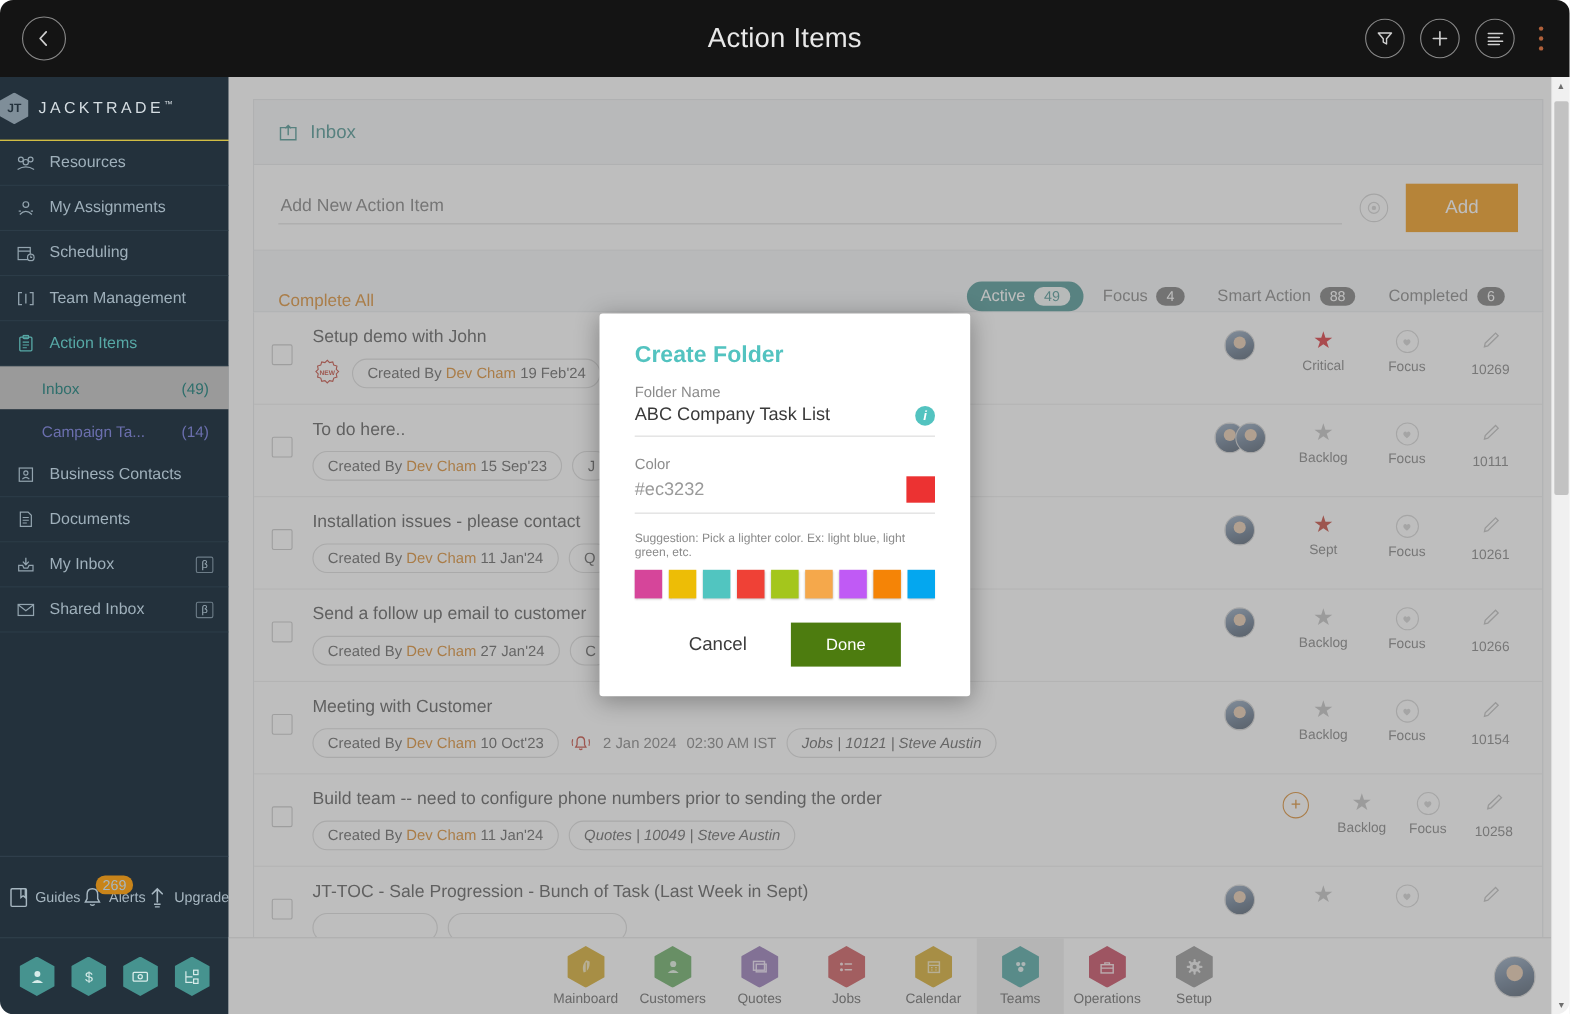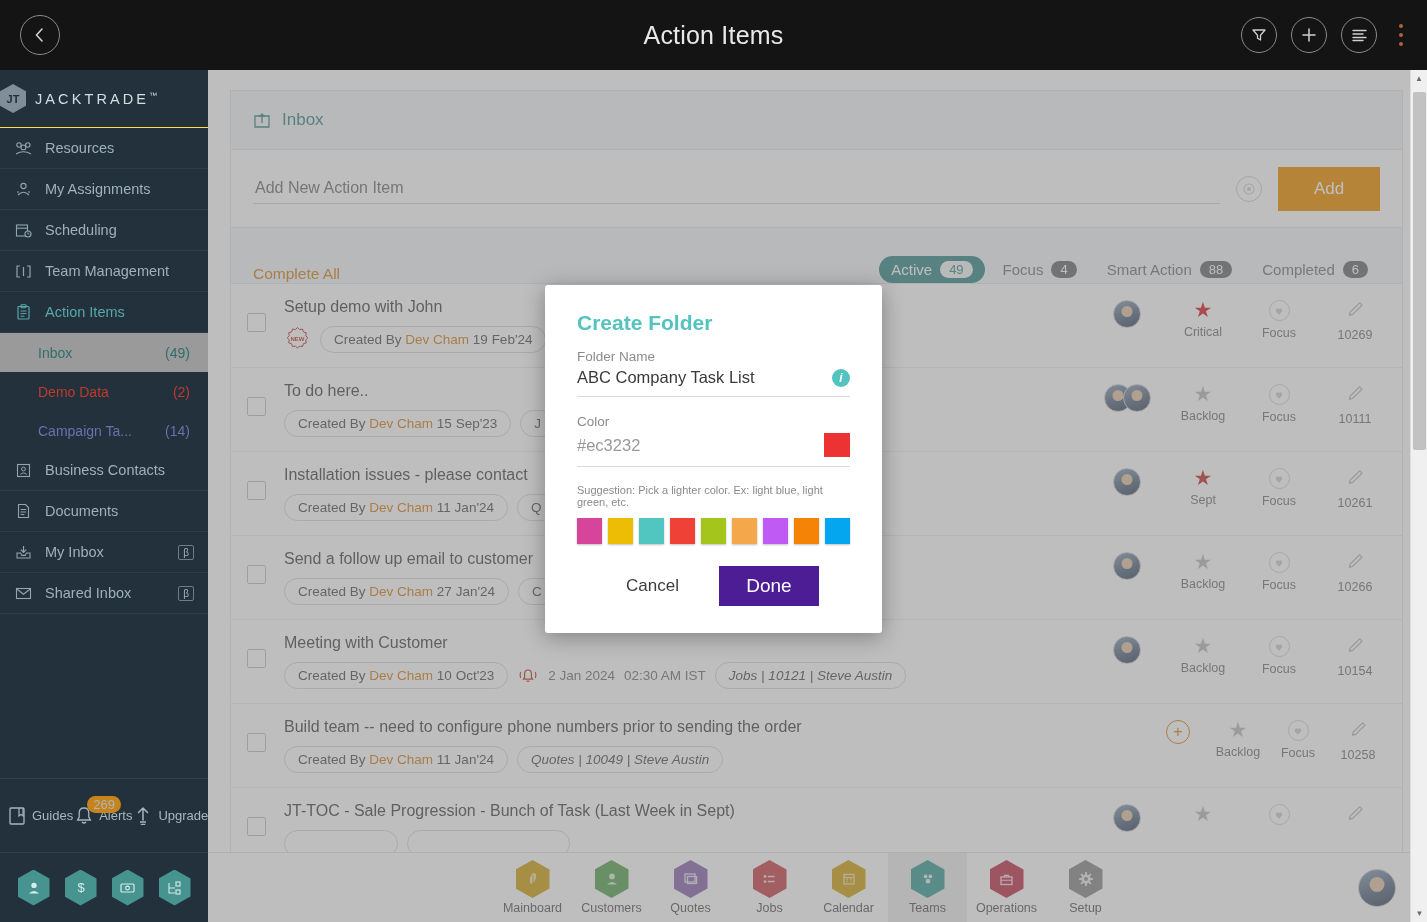--- a/index.html
+++ b/index.html
@@ -2,21 +2,21 @@
 <html><head>
 <meta charset="utf-8">
 <style>
   * { box-sizing: border-box; margin: 0; padding: 0; }
   html, body {
     width: 1427px; height: 922px;
     font-family: "Liberation Sans", sans-serif;
     overflow: hidden;
     background: #ffffff;
   }
-  #app { position: relative; width: 1427px; height: 922px; overflow: hidden; }
+  #app { position: relative; width: 1427px; height: 922px; overflow: hidden; border-radius: 12px; }
 
   
   .topbar {
     position: absolute; top: 0; left: 0; width: 1427px; height: 70px;
     background: #141414; color: #d8d8d8;
     display: flex; align-items: center;
   }
   .back-btn {
     width: 40px; height: 40px; border-radius: 50%;
     border: 1.5px solid #8a8a8a; margin-left: 20px;
@@ -276,21 +276,21 @@
   .color-chip { width: 26px; height: 24px; background: #ec3232; cursor: pointer; }
   .suggest { font-size: 11px; color: #8a8a8a; margin-bottom: 10px; }
   .swatches { display: flex; gap: 6px; margin-bottom: 22px; }
   .sw { width: 26px; height: 26px; box-shadow: 0 1px 2px rgba(0,0,0,.25); cursor: pointer; }
   .modal-actions { display: flex; align-items: center; justify-content: center; gap: 22px; }
   .btn-cancel {
     background: none; border: none; font-size: 17px; color: #3d3d3d; cursor: pointer;
     padding: 10px 18px; font-family: "Liberation Sans", sans-serif;
   }
   .btn-done {
-    background: #4c1d95; border: none; color: #fff; font-size: 19px;
+    background: #4d7c0f; border: none; color: #fff; font-size: 15px;
     width: 100px; height: 40px; cursor: pointer; font-family: "Liberation Sans", sans-serif;
   }
 </style>
 </head>
 <body>
 
 <div id="app">
 
   <div class="topbar">
     <div class="back-btn">
@@ -376,24 +376,20 @@
               <rect x="5" y="0.8" width="5" height="3" rx="0.8" stroke="currentColor" fill="none" stroke-width="1.1"></rect>
               <path d="M4.6 7 H10.4 M4.6 9.6 H10.4 M4.6 12.2 H8.4" stroke="currentColor" stroke-width="1"></path>
             </svg>
         </span>
         <span>Action Items</span>
       </div>
 
       <div class="subitem sel">
         <span>Inbox</span>
         <span class="cnt">(49)</span>
-      </div>
-      <div class="subitem demo">
-        <span>Demo Data</span>
-        <span class="cnt">(2)</span>
       </div>
       <div class="subitem camp">
         <span>Campaign Ta...</span>
         <span class="cnt">(14)</span>
       </div>
 
       <div class="navitem">
         <span class="ico">
           <svg width="15" height="15" viewBox="0 0 15 15">
               <rect x="1.5" y="1.5" width="12" height="12" stroke="currentColor" fill="none" stroke-width="1.1"></rect>

